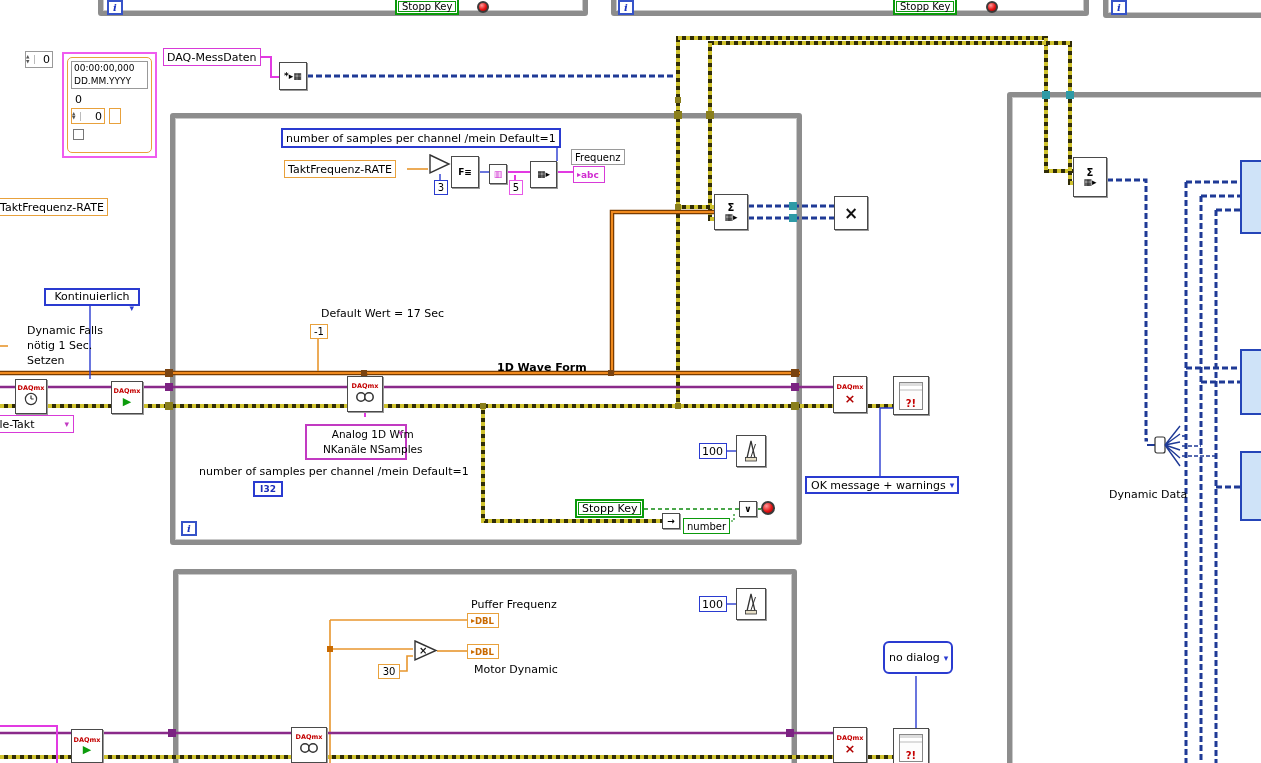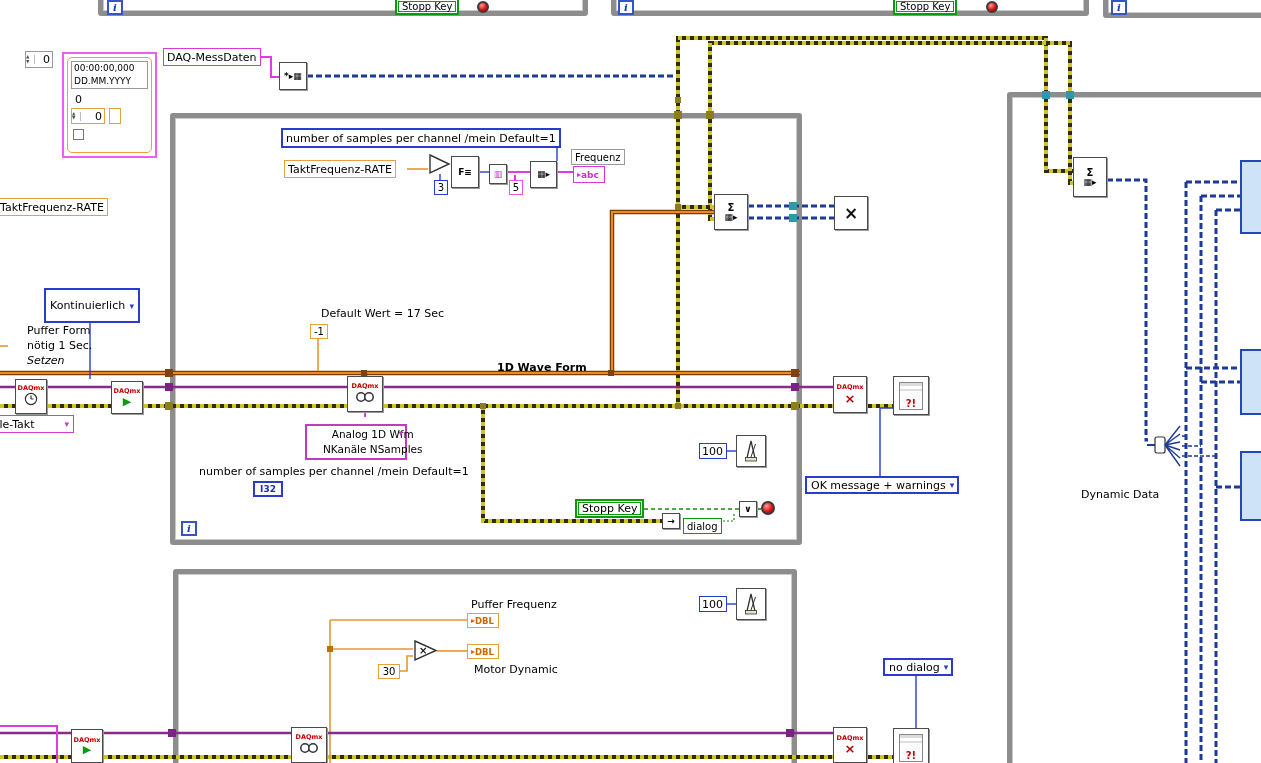--- a/index.html
+++ b/index.html
@@ -198,27 +198,27 @@
     <div class="abs" style="left:45px;top:54px;width:12px;height:16px;border:1px solid #e8a13c;"></div>
     <div class="abs" style="left:9px;top:75px;width:11px;height:11px;border:1px solid #777;background:#fff;"></div>
   </div>
 
   <div class="abs bx b-mag txt z3" style="left:163px;top:48px;height:18px;">DAQ-MessDaten</div>
   <div class="abs node" style="left:279px;top:62px;width:28px;height:28px;">
     <span style="font-size:9px;font-weight:bold;"><span>*</span><span>▸</span><span>▦</span></span>
   </div>
 
   <div class="abs bx b-orange txt z3" style="left:-4px;top:198px;height:18px;">TaktFrequenz-RATE</div>
-  <div class="abs combo b-blue z3" style="left:44px;top:288px;width:96px;height:35px;">
+  <div class="abs combo b-blue z3" style="left:44px;top:288px;width:96px;height:18px;flex-direction:column;">
     <span>Kontinuierlich</span>
     <span class="arrow" style="color:#2a3bd0;">▾</span>
   </div>
-  <div class="abs note" style="left:27px;top:324px;">Puffer Form</div>
+  <div class="abs note" style="left:27px;top:324px;">Dynamic Falls</div>
   <div class="abs note" style="left:27px;top:339px;">nötig 1 Sec.</div>
-  <div class="abs note" style="left:27px;top:354px;font-style:italic;">Setzen</div>
+  <div class="abs note" style="left:27px;top:354px;">Setzen</div>
   <div class="abs combo b-mag z3" style="left:-30px;top:415px;width:104px;height:18px;">
     <span>ample-Takt</span>
     <span class="arrow" style="color:#c23ac2;">▾</span>
   </div>
 
   <div class="abs node" style="left:15px;top:379px;width:32px;height:35px;">
     <span class="daq">DAQmx</span>
     <span><svg width="14" height="14" viewBox="0 0 14 14">
           <circle cx="7" cy="7" r="5.6" fill="#fff" stroke="#333" stroke-width="1.2"></circle>
           <path d="M7 7 L7 3.4 M7 7 L9.6 7" stroke="#333" stroke-width="1.2" fill="none"></path>
@@ -303,21 +303,21 @@
   </div>
 
   <div class="abs stopkey txt" style="left:575px;top:499px;">Stopp Key</div>
   <div class="abs node" style="left:739px;top:501px;width:18px;height:16px;">
     <span style="font-size:9px;font-weight:bold;">∨</span>
   </div>
   <div class="abs led" style="left:761px;top:501px;width:14px;height:14px;"></div>
   <div class="abs node" style="left:662px;top:513px;width:18px;height:16px;">
     <span style="font-size:9px;font-weight:bold;">→</span>
   </div>
-  <div class="abs bx b-green txt z3" style="left:683px;top:518px;height:16px;font-size:10px;">dialog</div>
+  <div class="abs bx b-green txt z3" style="left:683px;top:518px;height:16px;font-size:10px;">number</div>
 
   <div class="abs node" style="left:714px;top:194px;width:34px;height:36px;">
     <span style="font-size:10px;font-weight:bold;"><span>Σ</span></span>
     <span style="font-size:9px;"><span>▦</span><span>▸</span></span>
   </div>
   <div class="abs node" style="left:834px;top:196px;width:34px;height:34px;">
     <span style="font-size:17px;font-weight:bold;color:#111;">×</span>
   </div>
 
   <div class="abs combo b-blue z3" style="left:805px;top:476px;width:154px;height:18px;">
@@ -329,21 +329,21 @@
     <span style="font-size:10px;font-weight:bold;"><span>Σ</span></span>
     <span style="font-size:9px;"><span>▦</span><span>▸</span></span>
   </div>
   <div class="abs z3" style="left:1147px;top:421px;">
     <svg width="36" height="50" viewBox="0 0 36 50">
       <line x1="0" y1="24" x2="8" y2="24" stroke="#1f3a96" stroke-width="2"></line>
       <rect x="8" y="16" width="10" height="16" rx="2" fill="#fff" stroke="#333" stroke-width="1.2"></rect>
       <path d="M18 24 L33 5 M18 24 L33 13 M18 24 L33 21 M18 24 L33 29 M18 24 L33 37 M18 24 L33 45" stroke="#1f3a96" stroke-width="1.4" fill="none"></path>
     </svg>
   </div>
-  <div class="abs note" style="left:1081px;top:488px;">Dynamic Data</div>
+  <div class="abs note" style="left:1109px;top:488px;">Dynamic Data</div>
   <div class="abs bluebox" style="left:1240px;top:160px;width:30px;height:74px;"></div>
   <div class="abs bluebox" style="left:1240px;top:349px;width:30px;height:66px;"></div>
   <div class="abs bluebox" style="left:1240px;top:451px;width:30px;height:70px;"></div>
 
   <div class="abs note" style="left:471px;top:598px;">Puffer Frequenz</div>
   <div class="abs bx b-orange z3" style="left:467px;top:613px;width:32px;height:15px;">
     <span class="orglbl" style="font-size:8px;">▸</span>
     <span class="orglbl" style="font-size:8.5px;">DBL</span>
   </div>
   <div class="abs z3" style="left:413px;top:639px;">
@@ -361,21 +361,21 @@
 
   <div class="abs bx b-blue-thin z3" style="left:699px;top:596px;width:28px;height:16px;justify-content:flex-end;">100</div>
   <div class="abs node" style="left:736px;top:588px;width:30px;height:32px;">
     <span><svg width="20" height="23" viewBox="0 0 20 23">
           <path d="M6 19 L10 2 L14 19 Z" fill="#fff" stroke="#333" stroke-width="1.3"></path>
           <line x1="10" y1="18" x2="14.5" y2="5" stroke="#333" stroke-width="1"></line>
           <rect x="4.5" y="18.5" width="11" height="3.5" fill="#e8e0c8" stroke="#333" stroke-width="0.8"></rect>
         </svg></span>
   </div>
 
-  <div class="abs combo b-blue z3" style="left:883px;top:658px;width:70px;height:18px;">
+  <div class="abs combo b-blue z3" style="left:883px;top:641px;width:70px;height:33px;border-radius:6px;">
     <span>no dialog</span>
     <span class="arrow" style="color:#2a3bd0;">▾</span>
   </div>
 
   <div class="abs node" style="left:71px;top:729px;width:32px;height:34px;">
     <span class="daq">DAQmx</span>
     <span style="color:#0c9c0c;font-size:11px;">▶</span>
   </div>
   <div class="abs node" style="left:291px;top:727px;width:36px;height:36px;">
     <span class="daq">DAQmx</span>

